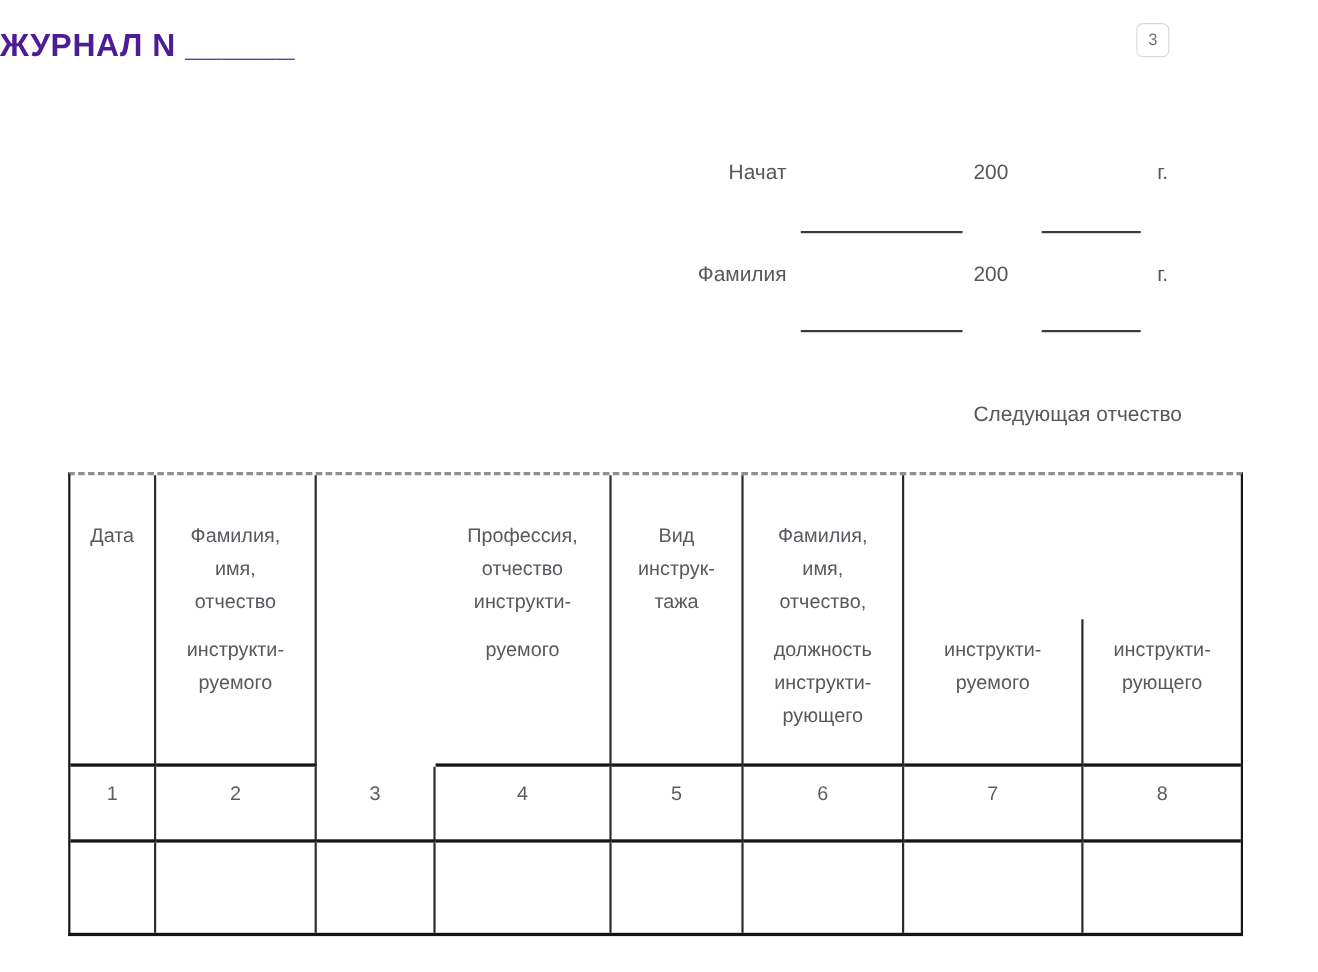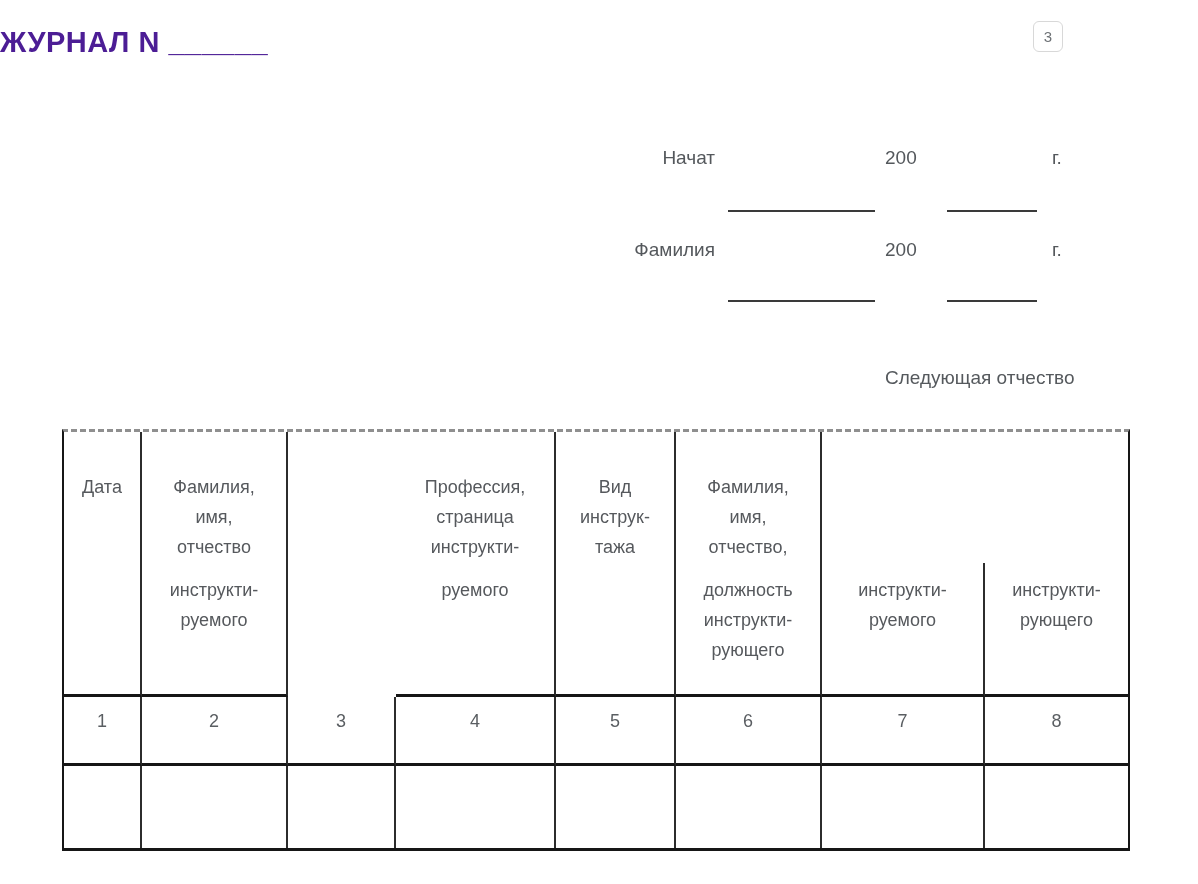--- a/index.html
+++ b/index.html
@@ -76,21 +76,21 @@
     </div>
     <div class="cell hdr" style="grid-column:2;">
       <div class="ct t10">Фамилия,
 имя,
 отчество</div>
       <div class="ct t143">инструкти-
 руемого</div>
     </div>
     <div class="cell hdr" style="grid-column:4;">
       <div class="ct t10">Профессия,
-страница
+отчество
 инструкти-</div>
       <div class="ct t143">руемого</div>
     </div>
     <div class="cell hdr" style="grid-column:5;">
       <div class="ct t10">Вид
 инструк-
 тажа</div>
     </div>
     <div class="cell hdr" style="grid-column:6;">
       <div class="ct t10">Фамилия,

